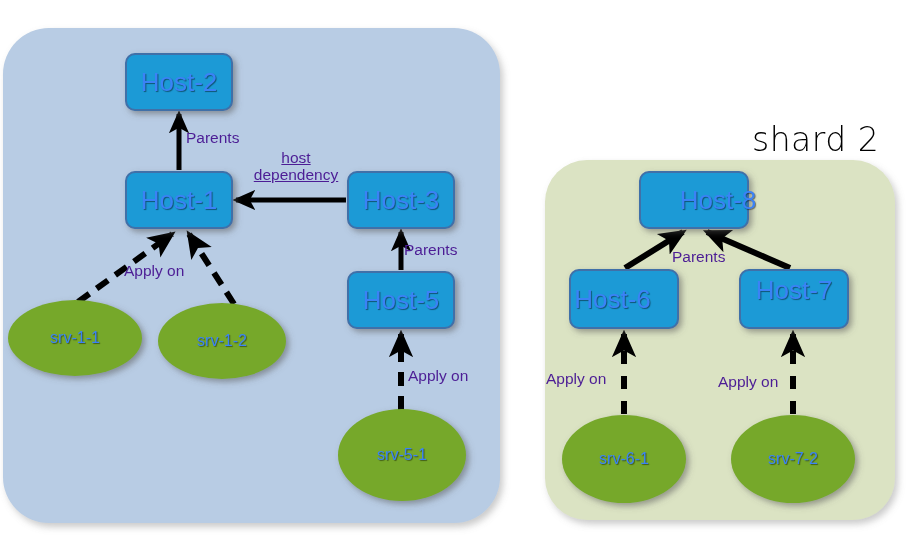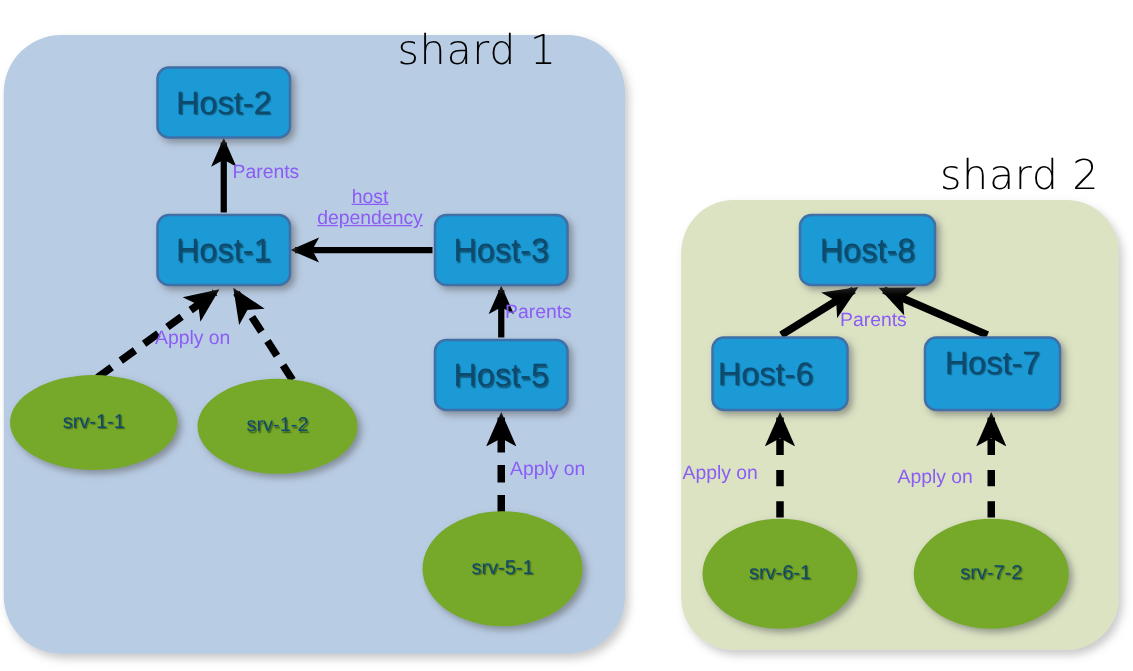--- a/index.html
+++ b/index.html
@@ -33,33 +33,33 @@
     font-size: 33px;
     color: #000000;
     letter-spacing: 0.5px;
     white-space: nowrap;
   }
   .node-label {
     position: absolute;
     display: flex;
     align-items: center;
     justify-content: center;
-    color: #0c4a6e;
+    color: #3b82f6;
     font-family: "Liberation Sans", sans-serif;
     pointer-events: none;
     text-shadow: 1px 1px 1px rgba(0,0,0,0.45);
     white-space: nowrap;
   }
   .host-label { font-size: 26px; }
   .srv-label  { font-size: 16px; }
   .edge-label {
     position: absolute;
     font-family: "Liberation Sans", sans-serif;
     font-size: 15.5px;
-    color: #8b5cf6;
+    color: #4c1d95;
     line-height: 1.12;
     white-space: nowrap;
   }
   .edge-label.two-line { white-space: normal; text-align: center; text-decoration: underline; }
 </style>
 </head>
 <body>
 
 <div id="stage">
 
@@ -116,29 +116,28 @@
         <rect x="126" y="54" width="106" height="56" rx="9" ry="9" fill="#1b9ad6" stroke="#3f6fa8" stroke-width="2" filter="url(#softshadow)"></rect>
         <rect x="126" y="172" width="106" height="56" rx="9" ry="9" fill="#1b9ad6" stroke="#3f6fa8" stroke-width="2" filter="url(#softshadow)"></rect>
         <rect x="348" y="172" width="106" height="56" rx="9" ry="9" fill="#1b9ad6" stroke="#3f6fa8" stroke-width="2" filter="url(#softshadow)"></rect>
         <rect x="348" y="272" width="106" height="56" rx="9" ry="9" fill="#1b9ad6" stroke="#3f6fa8" stroke-width="2" filter="url(#softshadow)"></rect>
         <rect x="640" y="172" width="108" height="56" rx="9" ry="9" fill="#1b9ad6" stroke="#3f6fa8" stroke-width="2" filter="url(#softshadow)"></rect>
         <rect x="570" y="270" width="108" height="58" rx="9" ry="9" fill="#1b9ad6" stroke="#3f6fa8" stroke-width="2" filter="url(#softshadow)"></rect>
         <rect x="740" y="270" width="108" height="58" rx="9" ry="9" fill="#1b9ad6" stroke="#3f6fa8" stroke-width="2" filter="url(#softshadow)"></rect>
       </g>
   </svg>
 
-  <div class="shard-title" id="title-shard1" style="left: 318px; top: 20px;">shard 1</div>
   <div class="shard-title" id="title-shard2" style="left: 752px; top: 120px;">shard 2</div>
 
   <div id="overlay-layer">
       <div class="node-label host-label" style="left: 126px; top: 54px; width: 106px; height: 56px;">Host-2</div>
       <div class="node-label host-label" style="left: 126px; top: 172px; width: 106px; height: 56px;">Host-1</div>
       <div class="node-label host-label" style="left: 348px; top: 172px; width: 106px; height: 56px;">Host-3</div>
       <div class="node-label host-label" style="left: 348px; top: 272px; width: 106px; height: 56px; border-radius: 19px;">Host-5</div>
-      <div class="node-label host-label" style="left: 640px; top: 172px; width: 108px; height: 56px;">Host-8</div>
+      <div class="node-label host-label" style="left: 640px; top: 172px; width: 108px; height: 56px; padding-left: 24px;">Host-8</div>
       <div class="node-label host-label" style="left: 570px; top: 270px; width: 85px; height: 58px;">Host-6</div>
       <div class="node-label host-label" style="left: 740px; top: 254px; width: 108px; height: 72px;">Host-7</div>
       <div class="node-label srv-label" style="left: 8px; top: 300px; width: 134px; height: 76px;">srv-1-1</div>
       <div class="node-label srv-label" style="left: 158px; top: 303px; width: 128px; height: 76px;">srv-1-2</div>
       <div class="node-label srv-label" style="left: 338px; top: 409px; width: 128px; height: 92px;">srv-5-1</div>
       <div class="node-label srv-label" style="left: 562px; top: 415px; width: 124px; height: 88px;">srv-6-1</div>
       <div class="node-label srv-label" style="left: 731px; top: 415px; width: 124px; height: 88px;">srv-7-2</div>
     </div>
 
   <div id="edge-label-layer">

